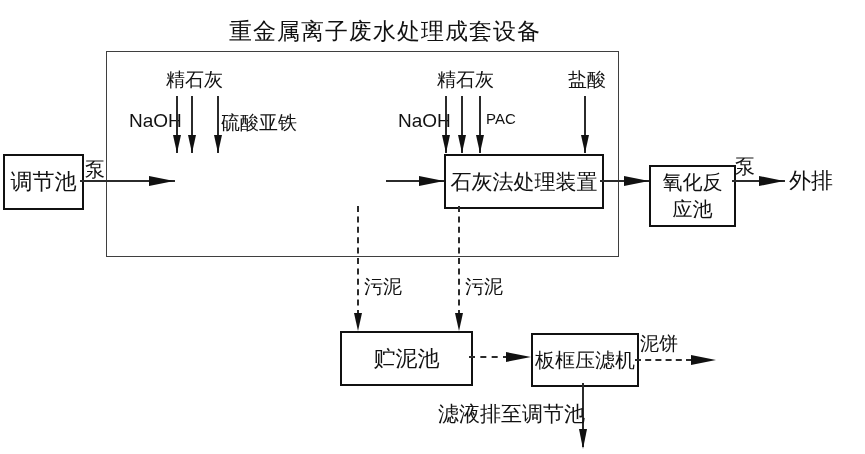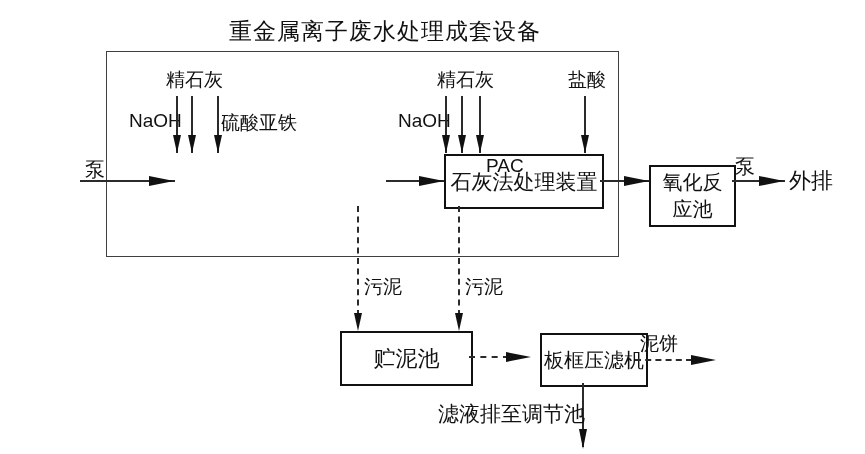--- a/index.html
+++ b/index.html
@@ -35,40 +35,41 @@
 </style>
 </head>
 <body>
 
 <div class="canvas">
 
   <div class="title" style="left:225px;top:16px;width:320px;">重金属离子废水处理成套设备</div>
 
   <div class="bigbox" style="left:106px;top:51px;width:511px;height:204px;"></div>
 
+  <div class="node" style="left:3px;top:154px;width:77px;height:52px;font-size:22px;">调节池</div>
 
 
   <div class="node" style="left:444px;top:154px;width:156px;height:51px;font-size:21px;">石灰法处理装置</div>
 
   <div class="node col" style="left:649px;top:165px;width:83px;height:58px;font-size:20px;">
     <span>氧化反</span>
     <span>应池</span>
   </div>
 
   <div class="node" style="left:340px;top:331px;width:129px;height:51px;font-size:22px;">贮泥池</div>
 
-  <div class="node" style="left:531px;top:333px;width:104px;height:50px;font-size:20px;margin-left:9px;">板框压滤机</div>
+  <div class="node" style="left:531px;top:333px;width:104px;height:50px;font-size:20px;">板框压滤机</div>
 
   <div class="lbl" style="left:166px;top:67px;font-size:19px;">精石灰</div>
   <div class="lbl" style="left:129px;top:110px;font-size:19px;">NaOH</div>
   <div class="lbl" style="left:221px;top:110px;font-size:19px;">硫酸亚铁</div>
 
   <div class="lbl" style="left:437px;top:67px;font-size:19px;">精石灰</div>
   <div class="lbl" style="left:398px;top:110px;font-size:19px;">NaOH</div>
-  <div class="lbl" style="left:486px;top:110px;font-size:19px;margin-top:45px;">PAC</div>
+  <div class="lbl" style="left:486px;top:110px;font-size:15px;">PAC</div>
   <div class="lbl" style="left:568px;top:67px;font-size:19px;">盐酸</div>
 
   <div class="vline" style="left:176px;top:96px;height:57px;"></div>
   <div class="vline" style="left:191px;top:96px;height:57px;"></div>
   <div class="vline" style="left:217px;top:96px;height:57px;"></div>
   <div class="arr-d" style="left:173px;top:135px;"></div>
   <div class="arr-d" style="left:188px;top:135px;"></div>
   <div class="arr-d" style="left:214px;top:135px;"></div>
 
   <div class="vline" style="left:445px;top:96px;height:57px;"></div>

